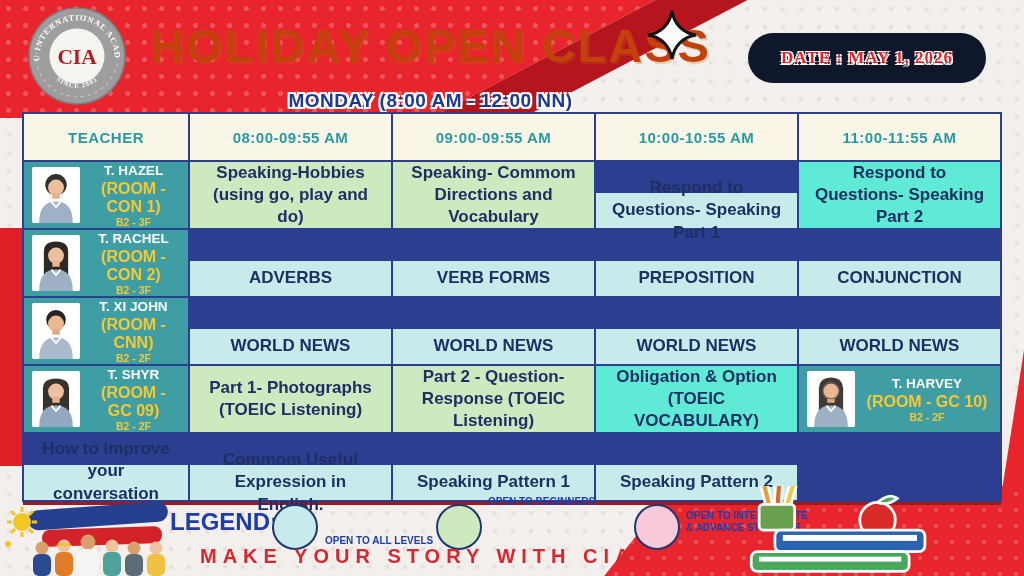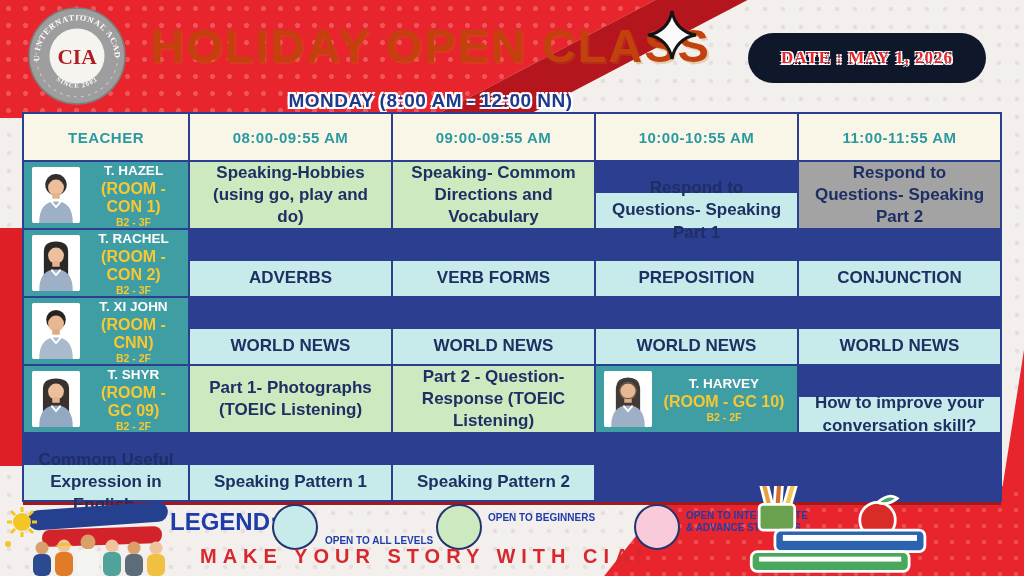--- a/index.html
+++ b/index.html
@@ -42,36 +42,36 @@
     border:2px solid #2c3e8f;display:grid;
     grid-template-columns:164px repeat(4,201px);
     grid-template-rows:46px repeat(5,66px);gap:2px;
     box-shadow:0 4px 0 -1px #9e1a1f;}
   .th{background:#faf6e7;display:flex;align-items:center;justify-content:center;
     font-size:15px;font-weight:800;color:#2a9aa0;letter-spacing:.5px;}
   .cell{display:flex;align-items:center;justify-content:center;text-align:center;
     padding:4px 12px;font-size:17px;font-weight:700;color:#1d2f63;line-height:1.3;}
   .lv-cyan{background:#c7ebea;margin-top:31px;}
   .lv-green{background:#cde9c0;}
-  .lv-pink{background:#a3a3a3;}
+  .lv-pink{background:#5eead4;}
   .tcell{background:#3f9da4;display:flex;align-items:center;gap:7px;padding:4px 8px 4px 8px;}
   .photo{width:48px;height:56px;background:#fff;flex:0 0 auto;border-radius:2px;overflow:hidden;}
   .tinfo{flex:1;text-align:center;}
   .tname{font-size:13.5px;font-weight:800;color:#ffffff;}
   .troom{font-size:16px;font-weight:800;color:#f6c832;margin-top:2px;}
   .tfloor{font-size:10.5px;font-weight:800;color:#f6c832;}
   
   .legend-title{position:absolute;left:170px;top:508px;font-size:24px;font-weight:800;color:#1e3daa;}
   .dot{position:absolute;width:42px;height:42px;border-radius:50%;border:2px solid #23356e;top:504px;}
   .dot-all{left:272px;background:#c7ebea;}
   .dot-beg{left:436px;background:#cde9c0;}
   .dot-int{left:634px;background:#f8cada;}
   .lg-label{position:absolute;font-size:10px;font-weight:800;color:#1e3daa;line-height:1.15;}
   .lb-all{left:325px;top:535px;}
-  .lb-beg{left:488px;top:512px;}
+  .lb-beg{left:488px;top:496px;}
   .lb-int{left:686px;top:510px;width:124px;}
   .tagline{position:absolute;left:200px;top:545px;width:580px;text-align:left;
     font-size:20px;font-weight:800;letter-spacing:6px;color:#d7282e;white-space:nowrap;}
   .workers{position:absolute;left:0px;top:494px;width:176px;height:82px;}
   .books{position:absolute;left:696px;top:486px;width:296px;height:90px;}
 </style>
 </head>
 <body>
 
 <div class="poster">
@@ -201,20 +201,21 @@
         </svg>
       </div>
       <div class="tinfo">
         <div class="tname">T. SHYR</div>
         <div class="troom">(ROOM - GC 09)</div>
         <div class="tfloor">B2 - 2F</div>
       </div>
     </div>
     <div class="cell lv-green">Part 1- Photographs (TOEIC Listening)</div>
     <div class="cell lv-green">Part 2 - Question- Response (TOEIC Listening)</div>
+    <div class="cell lv-pink">Obligation &amp; Option (TOEIC VOCABULARY)</div>
 
     <div class="tcell">
       <div class="photo">
         <svg viewBox="0 0 50 60" width="48" height="56">
           <rect width="50" height="60" fill="#fff"></rect>
             <path d="M12 60 L12 18 Q13 7 25 7 Q37 7 38 18 L38 60 Z" fill="#413a35"></path>
           <circle cx="25" cy="22" r="8.5" fill="#e9b892"></circle>
             <rect x="21" y="28" width="8" height="6" fill="#dfab84"></rect>
           <circle cx="25" cy="21" r="8.8" fill="none" stroke="#6b5f57" stroke-width="1.2"></circle>
           <path d="M7 60 Q7 37 25 37 Q43 37 43 60 Z" fill="#9db0c6"></path>

